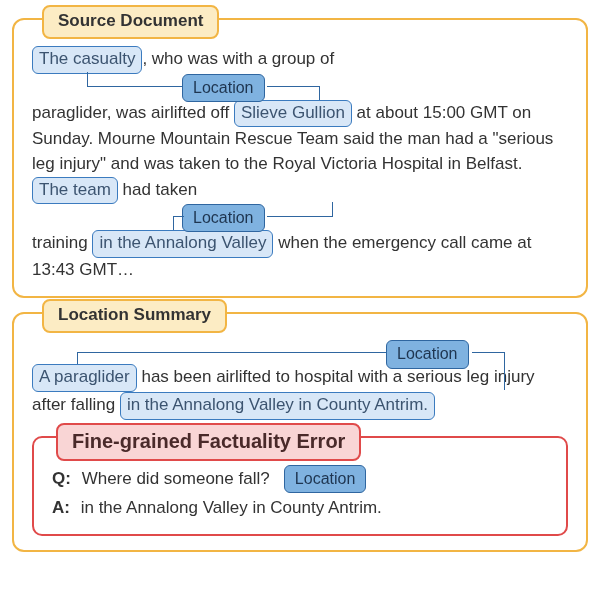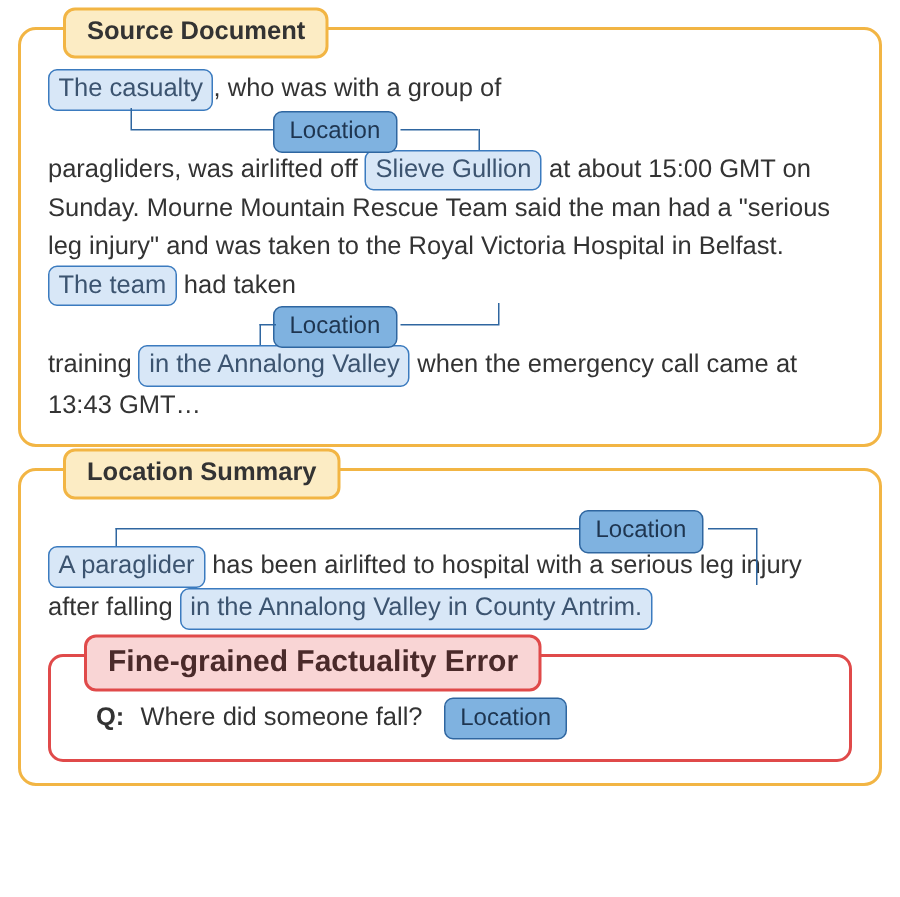--- a/index.html
+++ b/index.html
@@ -81,21 +81,21 @@
     top: -15px;
     left: 22px;
     background: #f9d5d5;
     border: 2px solid #e04a4a;
     border-radius: 8px;
     padding: 2px 14px 3px 14px;
     font-weight: bold;
     font-size: 20px;
     color: #4a2a2a;
   }
-  .qa-line { margin: 3px 16px; }
+  .qa-line { margin: 3px 4px; }
   .qa-label { font-weight: bold; margin-right: 6px; }
 </style>
 </head>
 <body>
 
 <div class="panel" style="margin-top:18px;">
   <div class="panel-title">Source Document</div>
 
   <div style="position:relative;">
     
@@ -104,21 +104,21 @@
     
     <div class="connector-row">
       <div class="v-line" style="left:55px; top:-2px; height:14px;"></div>
       <div class="h-line" style="left:55px; top:12px; width:96px;"></div>
       <div class="badge" style="left:150px;">Location</div>
       <div class="h-line" style="left:235px; top:12px; width:52px;"></div>
       <div class="v-line" style="left:287px; top:12px; height:14px;"></div>
     </div>
 
     
-    <span>paragliders, was airlifted off </span><span class="hl">Slieve Gullion</span><span> at about 15:00 GMT on Sunday. Mourne Mountain Rescue Team said the man had a "serious leg injury" and was taken to the Royal Victoria Hospital in Belfast. </span><span class="hl">The team</span><span> had taken</span>
+    <span>paraglider, was airlifted off </span><span class="hl">Slieve Gullion</span><span> at about 15:00 GMT on Sunday. Mourne Mountain Rescue Team said the man had a "serious leg injury" and was taken to the Royal Victoria Hospital in Belfast. </span><span class="hl">The team</span><span> had taken</span>
 
     
     <div class="connector-row">
       <div class="v-line" style="left:300px; top:-2px; height:14px;"></div>
       <div class="h-line" style="left:235px; top:12px; width:66px;"></div>
       <div class="badge" style="left:150px;">Location</div>
       <div class="h-line" style="left:141px; top:12px; width:11px;"></div>
       <div class="v-line" style="left:141px; top:12px; height:14px;"></div>
     </div>
 
@@ -142,14 +142,18 @@
   </div>
 
   <div class="error-box">
     <div class="error-title">Fine-grained Factuality Error</div>
     <div class="qa-line">
       <span class="qa-label">Q:</span>
       <span>Where did someone fall?</span>
       &nbsp;
       <span class="badge">Location</span>
     </div>
+    <div class="qa-line">
+      <span class="qa-label">A:</span>
+      <span> in the Annalong Valley in County Antrim.</span>
+    </div>
   </div>
 </div>
 
 </body></html>

